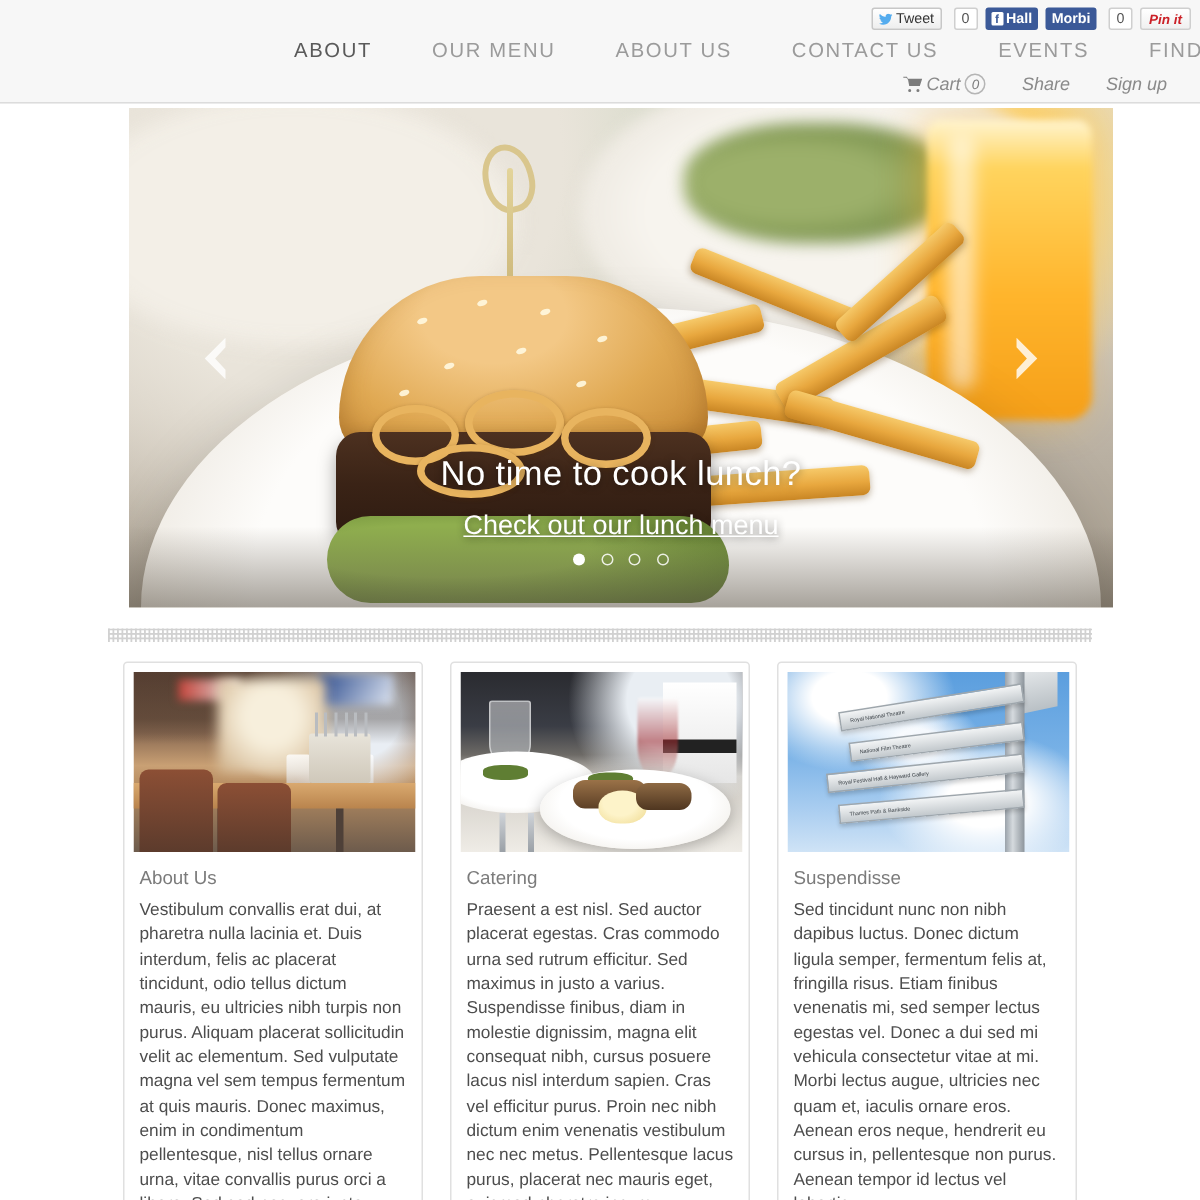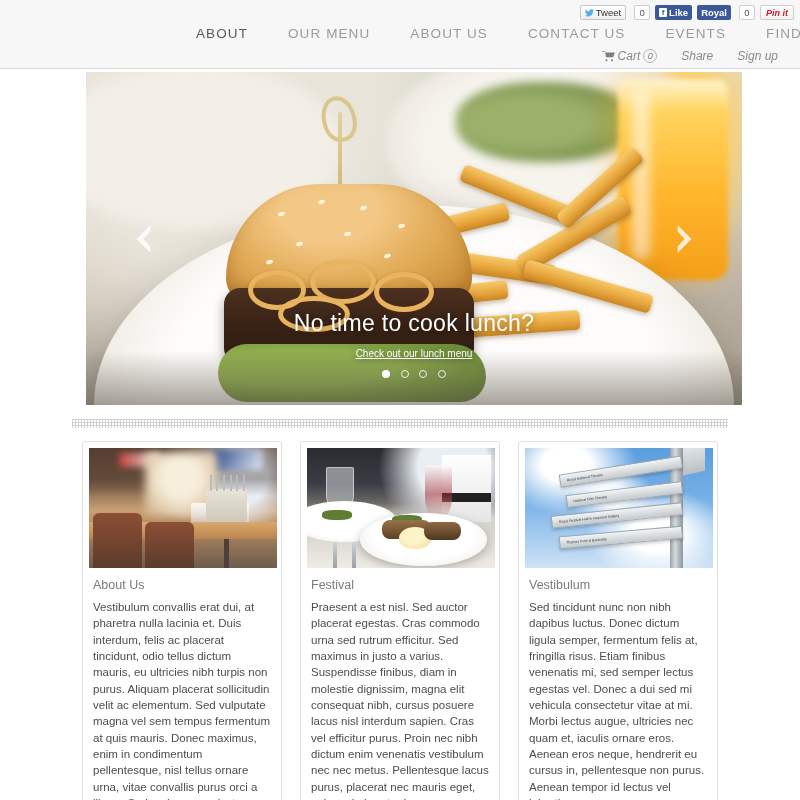--- a/index.html
+++ b/index.html
@@ -203,21 +203,21 @@
     background: linear-gradient(180deg, rgba(120,110,96,0) 0%, rgba(96,88,76,.55) 100%);
   }
 
   .hero-caption {
     position: absolute; left: 0; right: 0; bottom: 44px; text-align: center;
     text-shadow: 0 1px 6px rgba(0,0,0,.45);
   }
   .hero-title { font-size: 23px; color: #ffffff; font-weight: normal; letter-spacing: .3px; }
   .hero-sub {
     display: inline-block; margin-top: 11px;
-    font-size: 10px; color: #ffffff; text-decoration: underline;
+    font-size: 18px; color: #ffffff; text-decoration: underline;
   }
   .dots { position: absolute; left: 0; right: 0; bottom: 23px; text-align: center; }
   .dot {
     display: inline-block; width: 8px; height: 8px; margin: 0 3px;
     border-radius: 50%; border: 1px solid rgba(255,255,255,.85);
     background: transparent; vertical-align: middle;
   }
   .dot.on { background: #ffffff; }
   .arrow {
     position: absolute; top: 50%; transform: translateY(-50%);
@@ -357,24 +357,24 @@
     <div class="tw-btn">
       <svg class="tw-bird" viewBox="0 0 16 14">
         <path fill="#55acee" d="M16 1.7c-.6.3-1.2.4-1.9.5.7-.4 1.2-1 1.4-1.8-.6.4-1.3.6-2.1.8A3.3 3.3 0 0 0 7.8 4a9.3 9.3 0 0 1-6.8-3.4 3.3 3.3 0 0 0 1 4.4c-.5 0-1-.2-1.5-.4 0 1.6 1.1 2.9 2.6 3.2-.4.1-.9.2-1.4.1a3.3 3.3 0 0 0 3 2.3A6.6 6.6 0 0 1 0 11.6a9.3 9.3 0 0 0 5 1.5c6.1 0 9.4-5 9.4-9.4V3.3c.6-.5 1.2-1 1.6-1.6z"></path>
       </svg>
       <span>Tweet</span>
     </div>
     <div class="count-box">0</div>
 
     <div class="fb-like">
       <span class="fb-f">f</span>
-      <span>Like</span>
+      <span>Hall</span>
     </div>
     <div class="fb-share">
-      <span>Royal</span>
+      <span>Morbi</span>
     </div>
     <div class="count-box">0</div>
 
     <div class="pin-btn">
       <span>Pin it</span>
     </div>
   </div>
 
   <div class="accountbar">
     <a href="#" class="cart-link">
@@ -504,21 +504,21 @@
         <div class="if-plate-main"></div>
         <div class="if-green"></div>
         <div class="if-meat"></div>
         <div class="if-mash"></div>
         <div class="if-meat2"></div>
         <div class="if-fork" style="left:14%;"></div>
         <div class="if-fork" style="left:24%;"></div>
       </div>
     </div>
     <div class="card-body">
-      <div class="card-title">Festival</div>
+      <div class="card-title">Catering</div>
       <div class="card-text">Praesent a est nisl. Sed auctor placerat egestas. Cras commodo urna sed rutrum efficitur. Sed maximus in justo a varius. Suspendisse finibus, diam in molestie dignissim, magna elit consequat nibh, cursus posuere lacus nisl interdum sapien. Cras vel efficitur purus. Proin nec nibh dictum enim venenatis vestibulum nec nec metus. Pellentesque lacus purus, placerat nec mauris eget, euismod pharetra ipsum.</div>
     </div>
 
   </div>
 
   <div class="card">
     <div class="card-img">
       <div class="img-sign">
         <div class="sign-top"></div>
         <div class="sign-post"></div>
@@ -530,19 +530,19 @@
         </div>
         <div class="sign-arm" style="top:51%; width:70%; transform:rotate(-6deg);">
           <span>Royal Festival Hall &amp; Hayward Gallery</span>
         </div>
         <div class="sign-arm" style="top:69%; width:66%; transform:rotate(-5deg);">
           <span>Thames Path &amp; Bankside</span>
         </div>
       </div>
     </div>
     <div class="card-body">
-      <div class="card-title">Vestibulum</div>
+      <div class="card-title">Suspendisse</div>
       <div class="card-text">Sed tincidunt nunc non nibh dapibus luctus. Donec dictum ligula semper, fermentum felis at, fringilla risus. Etiam finibus venenatis mi, sed semper lectus egestas vel. Donec a dui sed mi vehicula consectetur vitae at mi. Morbi lectus augue, ultricies nec quam et, iaculis ornare eros. Aenean eros neque, hendrerit eu cursus in, pellentesque non purus. Aenean tempor id lectus vel lobortis.</div>
     </div>
 
   </div>
 
 </div>
 
 </body></html>

